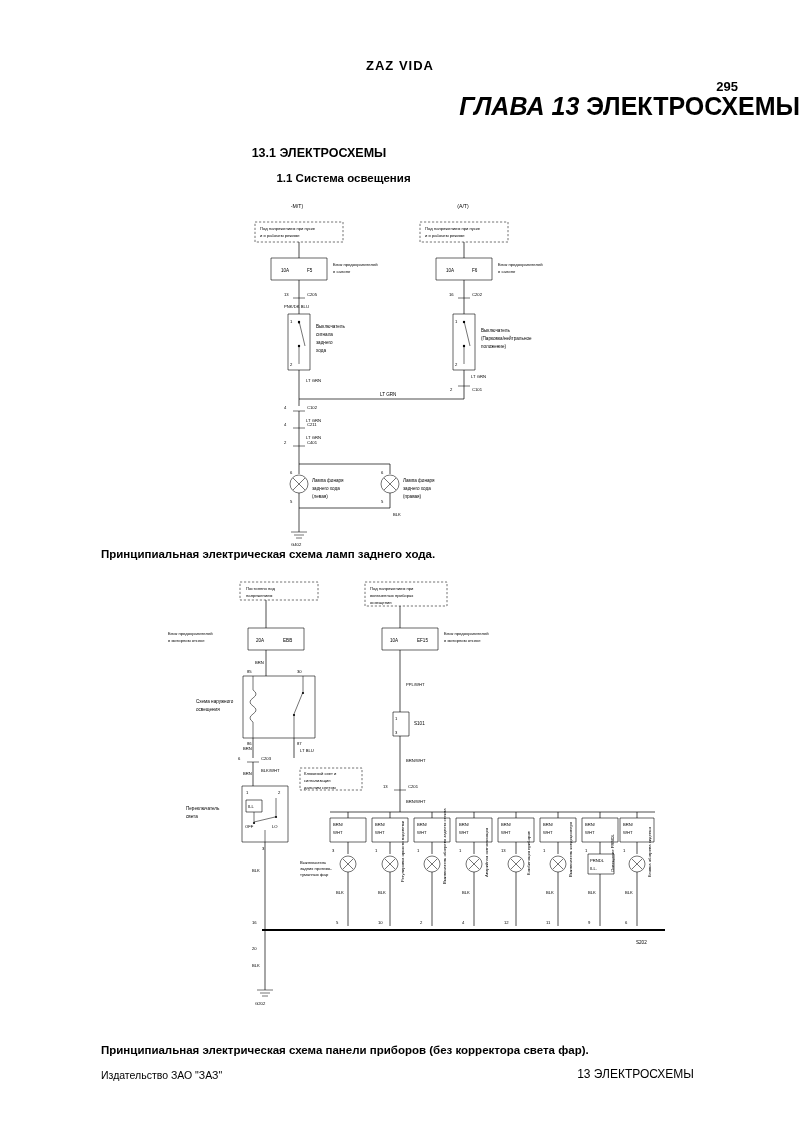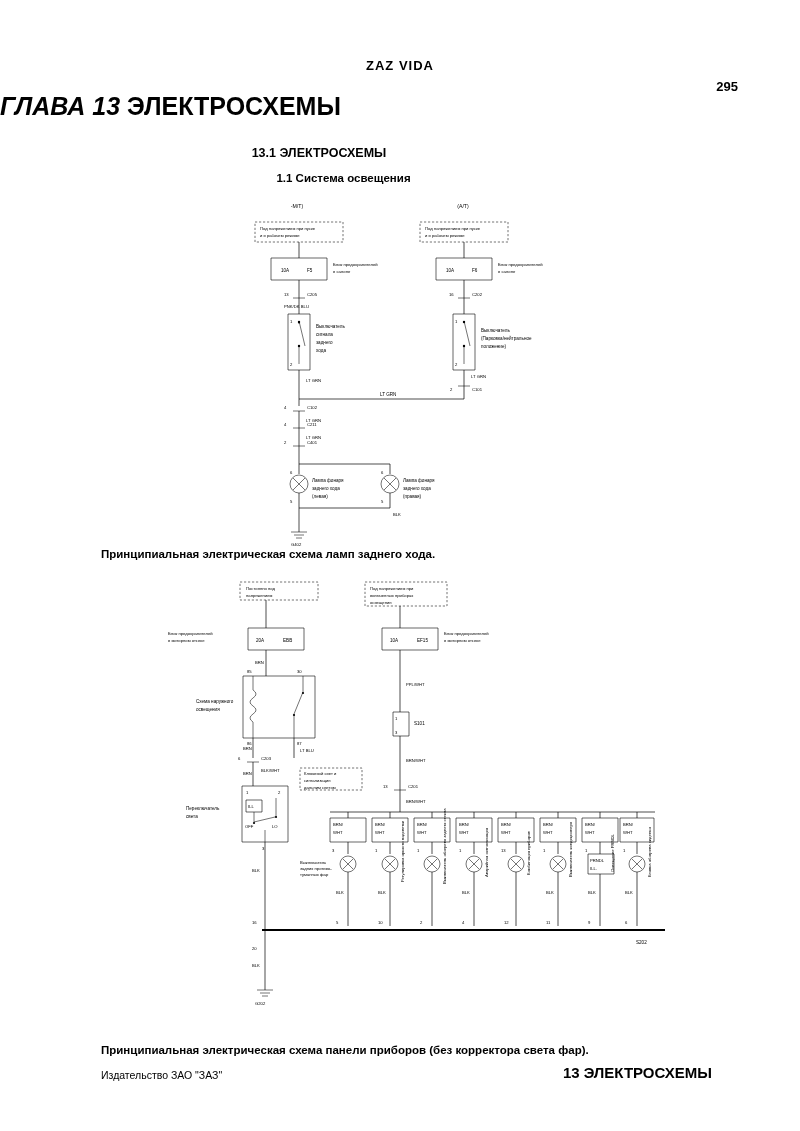--- a/index.html
+++ b/index.html
@@ -1,28 +1,28 @@
 <!DOCTYPE html>
 <html><head>
 <meta charset="utf-8">
 <style>
   html,body{margin:0;padding:0;background:#fff;}
   body{width:800px;height:1131px;position:relative;font-family:"Liberation Sans",sans-serif;color:#000;}
   .page{position:absolute;inset:0;background:#fff;border-radius:14px;}
   .hdr{position:absolute;top:58px;left:0;width:800px;text-align:center;font-size:13px;font-weight:bold;letter-spacing:1px;}
   .pageno{position:absolute;top:58px;right:62px;font-size:13px;font-weight:bold;margin-top:21px;}
-  .chapter{position:absolute;top:92px;left:0;width:800px;text-align:left;font-size:25px;font-weight:bold;}
+  .chapter{position:absolute;top:92px;left:0;width:800px;text-align:right;font-size:25px;font-weight:bold;}
   .chapter i{font-style:italic;}
   .sec1{position:absolute;top:146px;left:0;width:638px;text-align:center;font-size:12.5px;font-weight:bold;}
   .sec2{position:absolute;top:172px;left:0;width:687px;text-align:center;font-size:11.5px;font-weight:bold;}
   .cap{position:absolute;font-size:11.5px;font-weight:bold;}
   .cap1{top:548px;left:101px;}
   .cap2{top:1044px;left:101px;}
   .foot-l{position:absolute;bottom:50px;left:101px;font-size:10.5px;}
-  .foot-r{position:absolute;bottom:50px;right:88px;font-size:15px;font-weight:bold;}
+  .foot-r{position:absolute;bottom:50px;right:106px;font-size:12px;font-weight:normal;}
   svg{position:absolute;left:0;top:0;}
   .d1{top:196px;}
   .d2{top:572px;}
   text{font-family:"Liberation Sans",sans-serif;fill:#000;}
   .t4{font-size:4.2px;}
   .t45{font-size:4.6px;}
   .t5{font-size:5.2px;}
   line,path,rect,circle,polyline,polygon{vector-effect:non-scaling-stroke;}
   .wire{stroke:#000;stroke-width:0.7;fill:none;}
   .thin{stroke:#000;stroke-width:0.55;fill:none;}

